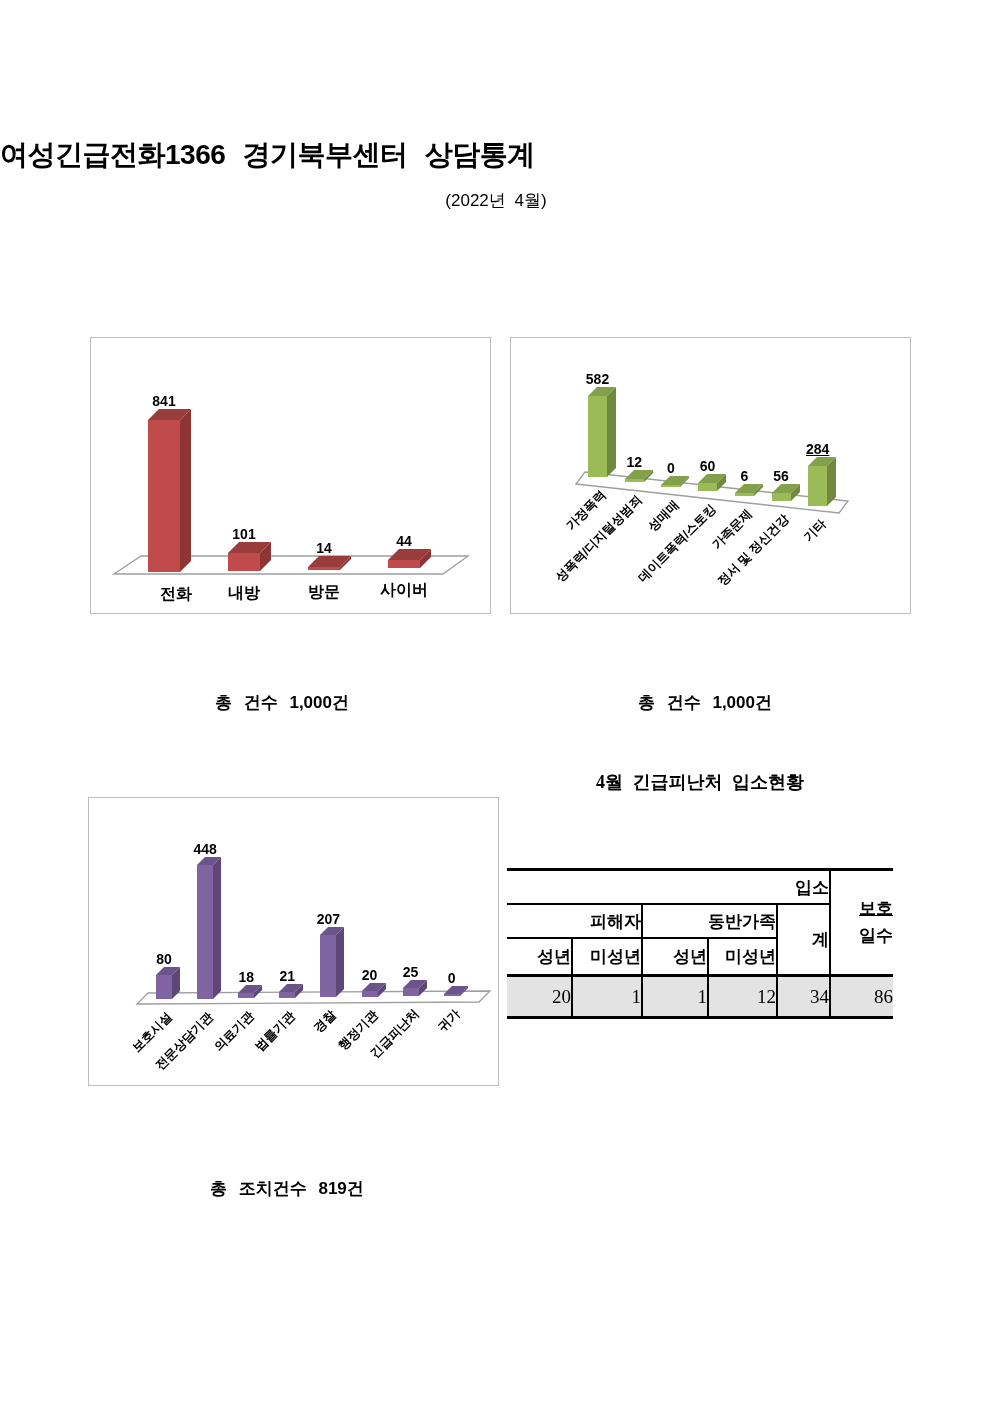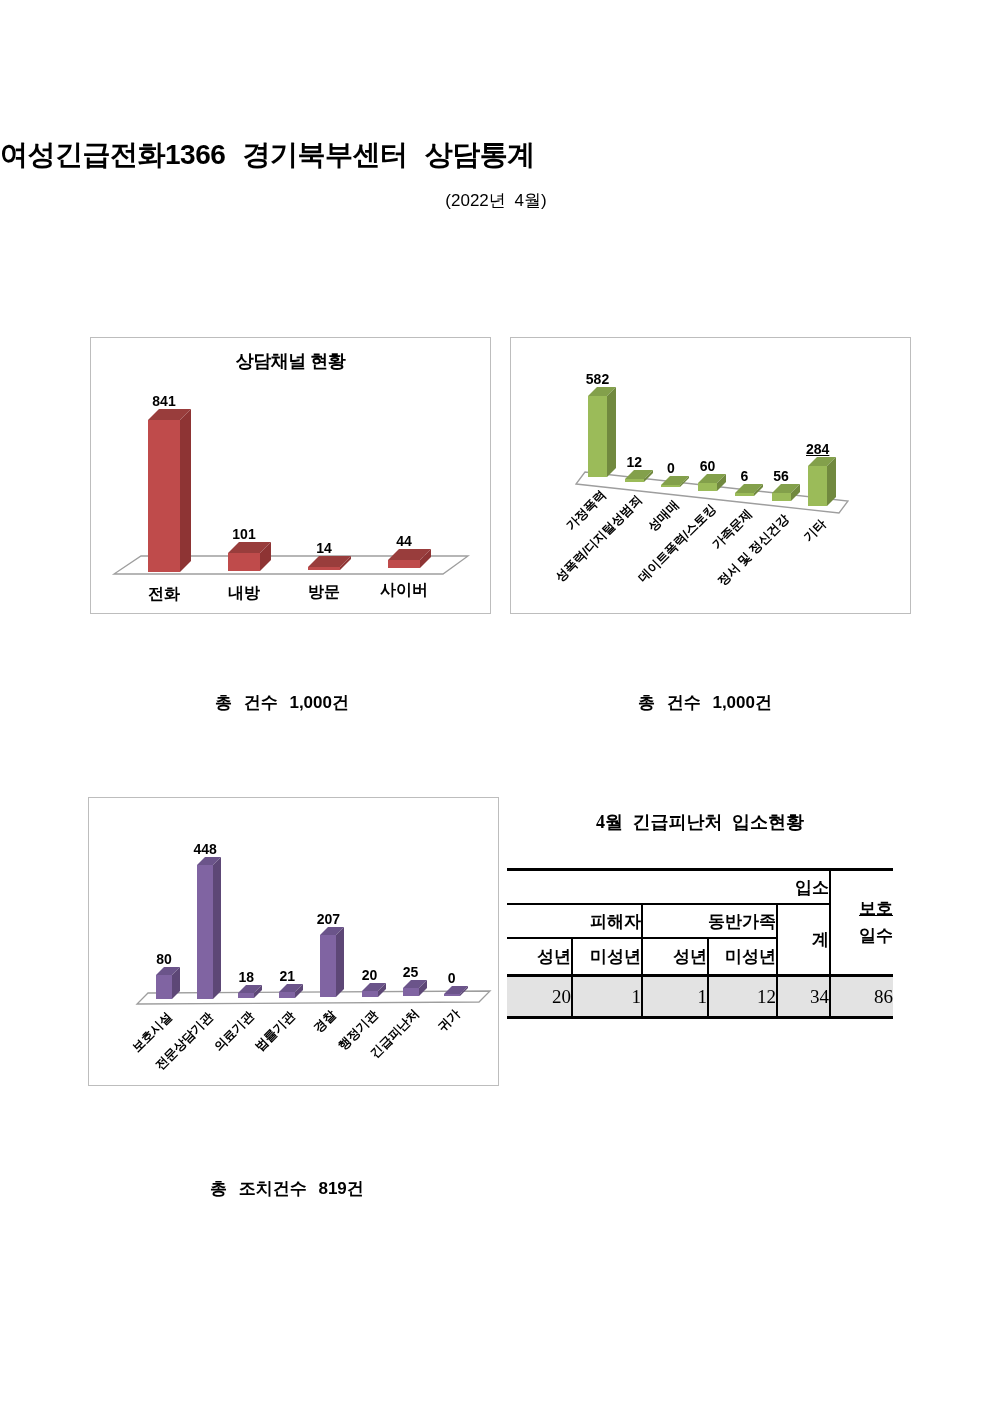--- a/index.html
+++ b/index.html
@@ -30,21 +30,21 @@
   .vlabel { position:absolute; text-align:center; font-size:14px; font-weight:bold; }
   .clabel { position:absolute; text-align:center; font-size:16px; font-weight:bold; }
   .clabel.rot { text-align:right; font-size:12.5px; white-space:nowrap;
                 transform:rotate(-45deg); transform-origin:100% 0; }
 
   .total-text { position:absolute; font-size:17px; font-weight:bold; word-spacing:7px; }
   #total-channel { left:215px; top:691px; }
   #total-type    { left:638px; top:691px; }
   #total-action  { left:210px; top:1177px; }
 
-  .table-title { position:absolute; left:507px; top:810px; width:386px; text-align:center;
+  .table-title { position:absolute; left:507px; top:770px; width:386px; text-align:center;
                  font-family:"Liberation Serif", serif; font-size:18px; font-weight:bold;
                  word-spacing:5px; }
   table.shelter { position:absolute; left:507px; top:868px;
                   border-collapse:collapse; table-layout:fixed;
                   font-family:"Liberation Serif", serif;
                   border-top:3px solid #000; border-bottom:3px solid #000;
                   border-left-style:hidden; border-right-style:hidden; }
   table.shelter td { border:2px solid #000; text-align:right; vertical-align:middle;
                      padding:0; font-size:17px; font-weight:bold; }
   table.shelter tr.r1 td { height:32px; }
@@ -58,24 +58,23 @@
 </head>
 <body>
 
 <div class="main-title">여성긴급전화1366 경기북부센터 상담통계</div>
 <div class="subtitle">(2022년 4월)</div>
 
 <div id="chart1" class="chartbox chart3d">
   <svg class="floor-svg" width="399" height="275">
     <polygon points="23,236 352,236 377,218 50,218" fill="#ffffff" stroke="#9e9e9e" stroke-width="1.3"></polygon>
   </svg>
-  <div class="chart-title">상담채널 현황</div>
 <div class="bar" style="left: 57px; top: 82px; width: 32px; height: 152px; --d: 11px; --ct: #993d3c; --cs: #8e3434; background: rgb(191, 75, 75);"></div>
     <div class="vlabel" style="left: 38px; top: 55px; width: 70px;">841</div>
-    <div class="clabel" style="left: 28px; top: 246px; width: 90px;">전화</div>
+    <div class="clabel" style="left: 40px; top: 246px; width: 90px;">전화</div>
     <div class="bar" style="left: 137px; top: 214.8px; width: 32px; height: 18px; --d: 11px; --ct: #993d3c; --cs: #8e3434; background: rgb(191, 75, 75);"></div>
     <div class="vlabel" style="left: 118px; top: 187.8px; width: 70px;">101</div>
     <div class="clabel" style="left: 108px; top: 244.8px; width: 90px;">내방</div>
     <div class="bar" style="left: 217px; top: 228.6px; width: 32px; height: 3px; --d: 11px; --ct: #993d3c; --cs: #8e3434; background: rgb(191, 75, 75);"></div>
     <div class="vlabel" style="left: 198px; top: 201.6px; width: 70px;">14</div>
     <div class="clabel" style="left: 188px; top: 243.6px; width: 90px;">방문</div>
     <div class="bar" style="left: 297px; top: 222.4px; width: 32px; height: 8px; --d: 11px; --ct: #993d3c; --cs: #8e3434; background: rgb(191, 75, 75);"></div>
     <div class="vlabel" style="left: 278px; top: 195.4px; width: 70px;">44</div>
     <div class="clabel" style="left: 268px; top: 242.4px; width: 90px;">사이버</div>
   </div>

